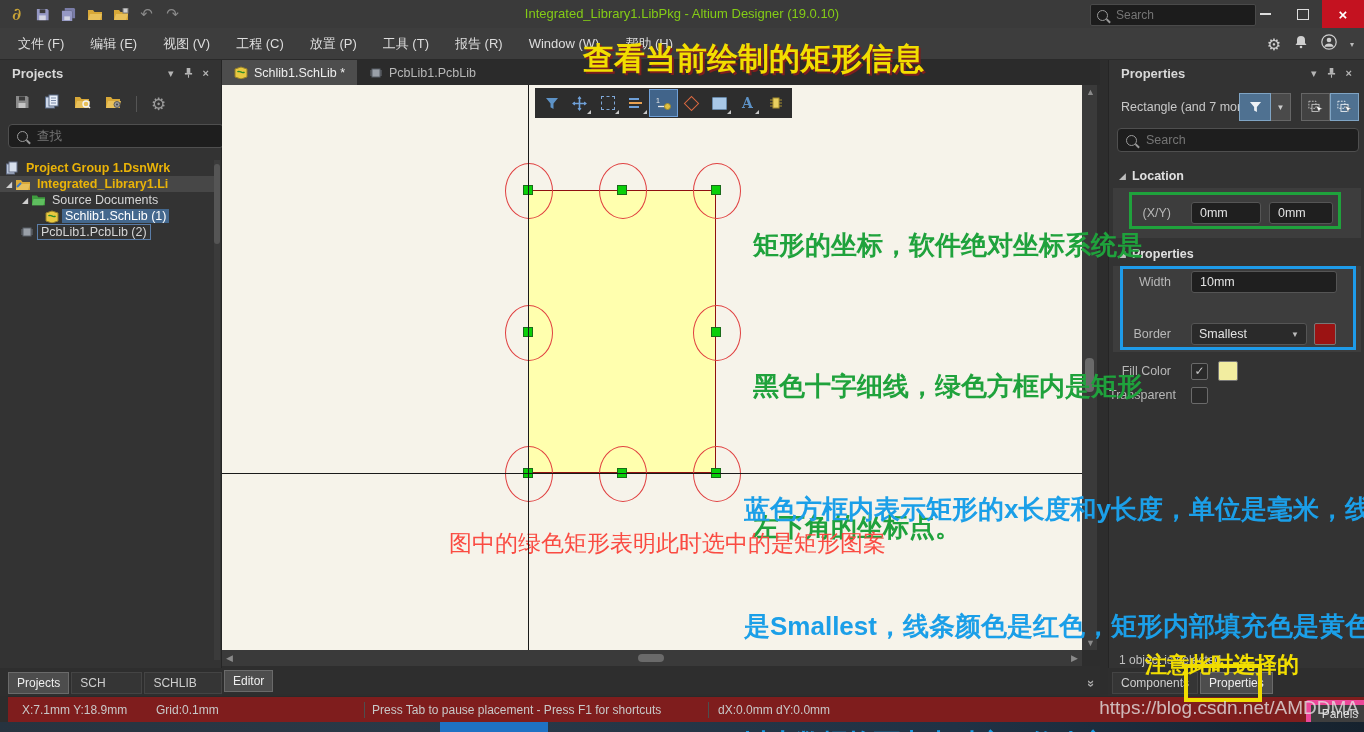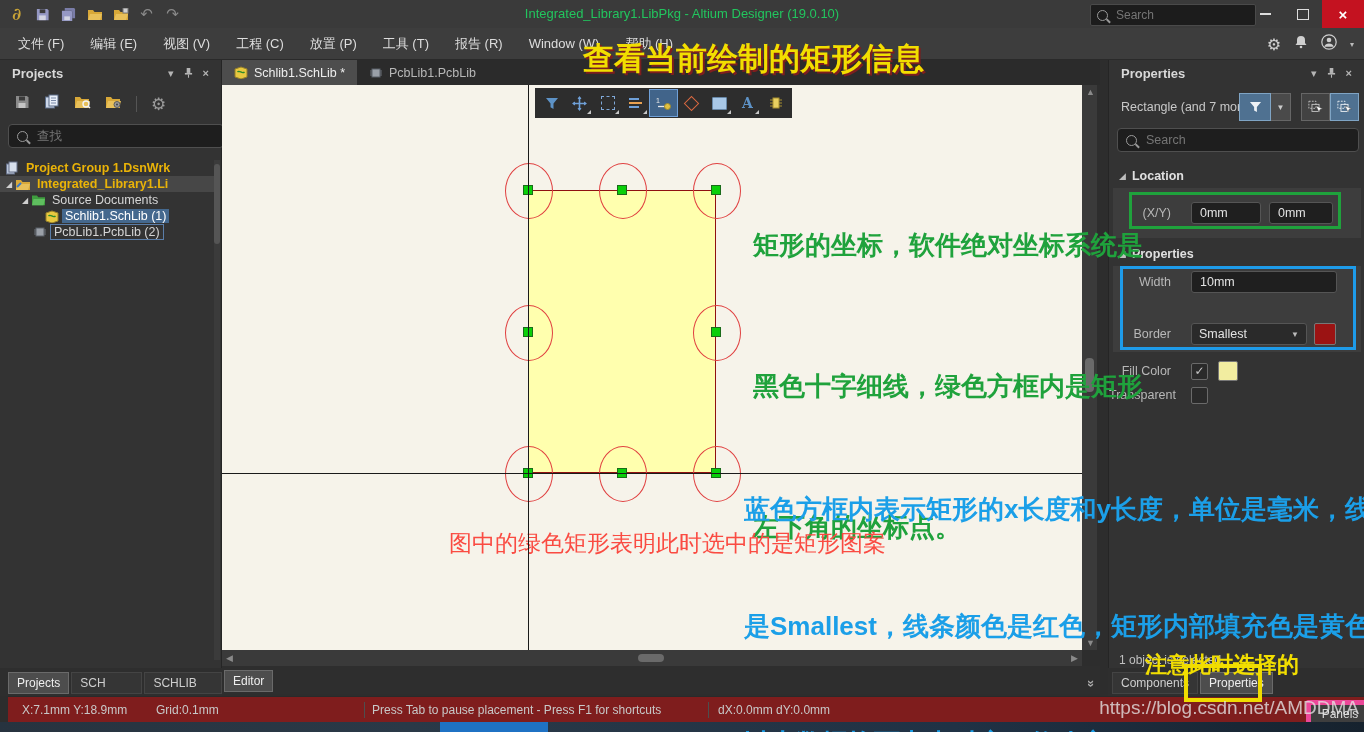--- a/index.html
+++ b/index.html
@@ -6,21 +6,21 @@
   .app{position:relative;width:1364px;height:732px;background:#2d2d2d;overflow:hidden;
        font-family:"Liberation Sans","DejaVu Sans",sans-serif;color:#ddd;-webkit-font-smoothing:antialiased;}
   .abs{position:absolute;}
   
   .titlebar{position:absolute;left:0;top:0;width:1364px;height:28px;background:#3a3a3a;}
   .tb-icons{position:absolute;left:8px;top:3px;display:flex;gap:9px;align-items:center;height:22px;}
   .tb-icons .ic{width:17px;height:17px;display:flex;align-items:center;justify-content:center;}
   .logo-glyph{color:#C9A437;font:italic bold 17px "DejaVu Serif",serif;}
   .undo-glyph{color:#8a8a8a;font-size:15px;}
   .tb-title{position:absolute;left:0;top:0;width:100%;height:28px;line-height:28px;text-align:center;
-            font-size:13px;color:#22c55e;pointer-events:none;}
+            font-size:13px;color:#84cc16;pointer-events:none;}
   .tb-search{position:absolute;left:1090px;top:4px;width:152px;height:20px;background:#1c1c1c;
              border:1px solid #4a4a4a;border-radius:2px;display:flex;align-items:center;padding:0 6px;gap:6px;}
   .tb-search input{background:transparent;border:0;outline:0;color:#ddd;font-size:12px;width:110px;}
   .icon-search{width:9px;height:9px;border:1.5px solid #9a9a9a;border-radius:50%;position:relative;flex:0 0 auto;}
   .icon-search::after{content:"";position:absolute;width:5px;height:1.5px;background:#9a9a9a;
                       transform:rotate(45deg);right:-4px;bottom:-2px;}
   .win-btn{position:absolute;top:0;height:28px;display:flex;align-items:center;justify-content:center;}
   .wb-min{left:1246px;width:38px;}  .wb-min i{display:block;width:11px;height:2px;background:#ddd;}
   .wb-max{left:1284px;width:38px;}  .wb-max i{display:block;width:10px;height:9px;border:1.5px solid #ddd;}
   .wb-close{left:1322px;width:42px;background:#C41220;color:#fff;font-size:15px;font-weight:bold;}
@@ -293,21 +293,21 @@
       </div>
       <div class="tree-row" style="padding-left:44px;">
         <span class="tr-ico">
           <svg width="14" height="13" viewBox="0 0 14 13">
               <path d="M1 3l6-2 6 2v8l-6 2-6-2z" fill="#E8C840" stroke="#96802a"></path>
               <path d="M3.5 6c2-2.5 4.5 2.5 7 0" stroke="#2a8a2a" stroke-width="1.4" fill="none"></path>
             </svg>
         </span>
         <span class="lbl sel-lbl">Schlib1.SchLib (1)</span>
       </div>
-      <div class="tree-row" style="padding-left:32px;">
+      <div class="tree-row" style="padding-left:19px;">
         <span class="tr-ico">
           <svg width="14" height="12" viewBox="0 0 14 12">
               <rect x="3" y="2" width="8" height="8" fill="#9aa0a8" stroke="#5a6068"></rect>
               <path d="M1 4h2M1 6h2M1 8h2M11 4h2M11 6h2M11 8h2" stroke="#6a7078" stroke-width="1.2"></path>
             </svg>
         </span>
         <span class="lbl focus-lbl">PcbLib1.PcbLib (2)</span>
       </div>
     </div>
     <div class="lp-scroll">

